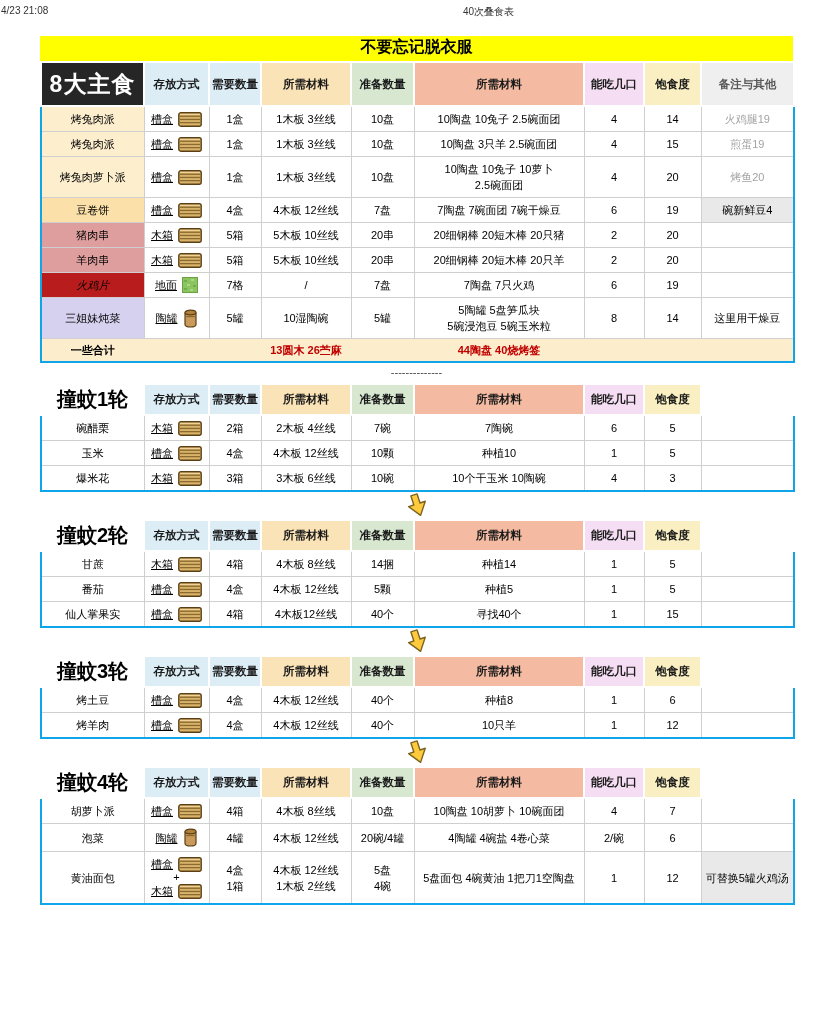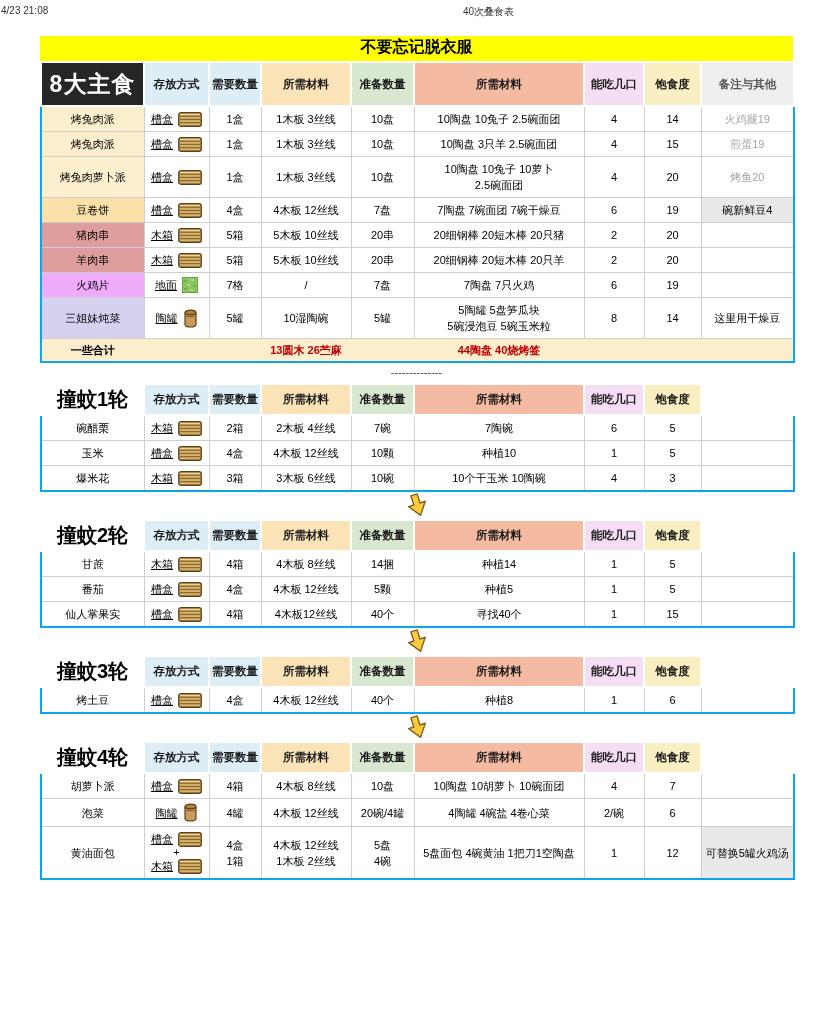--- a/index.html
+++ b/index.html
@@ -171,21 +171,21 @@
                   </svg></span></div></div></td>
           <td class="val">5箱</td>
           <td class="val">5木板 10丝线</td>
           <td class="val">20串</td>
           <td class="val">20细钢棒 20短木棒 20只羊</td>
           <td class="val">2</td>
           <td class="val">20</td>
           <td class="note"></td>
         </tr>
         <tr>
-          <td class="name" style="background: #f0abfc;">火鸡片</td>
+          <td class="name" style="background: #b91c1c; font-style: italic;">火鸡片</td>
           <td class="storage"><div class="st-wrap"><div class="st-line"><span class="st-label">地面</span><span class="st-icon"><svg width="16" height="16" viewBox="0 0 16 16">
                     <rect x="0.5" y="0.5" width="15" height="15" fill="#8CC461" stroke="#69A344" stroke-width="1"></rect>
                     <rect x="2" y="3" width="3" height="2" fill="#6FAF49"></rect>
                     <rect x="9" y="2" width="3" height="2" fill="#A8D984"></rect>
                     <rect x="5" y="7" width="3" height="2" fill="#A8D984"></rect>
                     <rect x="11" y="8" width="3" height="2" fill="#6FAF49"></rect>
                     <rect x="2" y="11" width="3" height="2" fill="#6FAF49"></rect>
                     <rect x="8" y="12" width="3" height="2" fill="#A8D984"></rect>
                   </svg></span></div></div></td>
           <td class="val">7格</td>
@@ -440,20 +440,37 @@
                     <rect x="2" y="10" width="20" height="1.3" fill="#8A6A30"></rect>
                   </svg></span></div></div></td>
           <td class="val">4盒</td>
           <td class="val">4木板 12丝线</td>
           <td class="val">40个</td>
           <td class="val">种植8</td>
           <td class="val">1</td>
           <td class="val">6</td>
           <td class="note"></td>
         </tr>
+        <tr>
+          <td class="name">烤羊肉</td>
+          <td class="storage"><div class="st-wrap"><div class="st-line"><span class="st-label">槽盒</span><span class="st-icon"><svg width="24" height="15" viewBox="0 0 24 15">
+                    <rect x="0.8" y="0.8" width="22.4" height="13.4" rx="2" fill="#D9B36A" stroke="#5a4014" stroke-width="1.4"></rect>
+                    <rect x="2" y="1.8" width="20" height="1.2" fill="#F0D39A"></rect>
+                    <rect x="2" y="3.6" width="20" height="1.3" fill="#8A6A30"></rect>
+                    <rect x="2" y="6.8" width="20" height="1.3" fill="#8A6A30"></rect>
+                    <rect x="2" y="10" width="20" height="1.3" fill="#8A6A30"></rect>
+                  </svg></span></div></div></td>
+          <td class="val">4盒</td>
+          <td class="val">4木板 12丝线</td>
+          <td class="val">40个</td>
+          <td class="val">10只羊</td>
+          <td class="val">1</td>
+          <td class="val">12</td>
+          <td class="note"></td>
+        </tr>
       </tbody>
     </table>
 
   <div class="arrow-sep">
     <svg width="24" height="25" viewBox="0 0 24 25">
         <g transform="rotate(-18 12 12)">
           <path d="M9 1.5 L15.5 1.5 L15.5 11 L21 11 L12.2 23 L3.5 11 L9 11 Z" fill="#FFCB3D" stroke="#7c6420" stroke-width="1.4" stroke-linejoin="round"></path>
         </g>
       </svg>
   </div>

